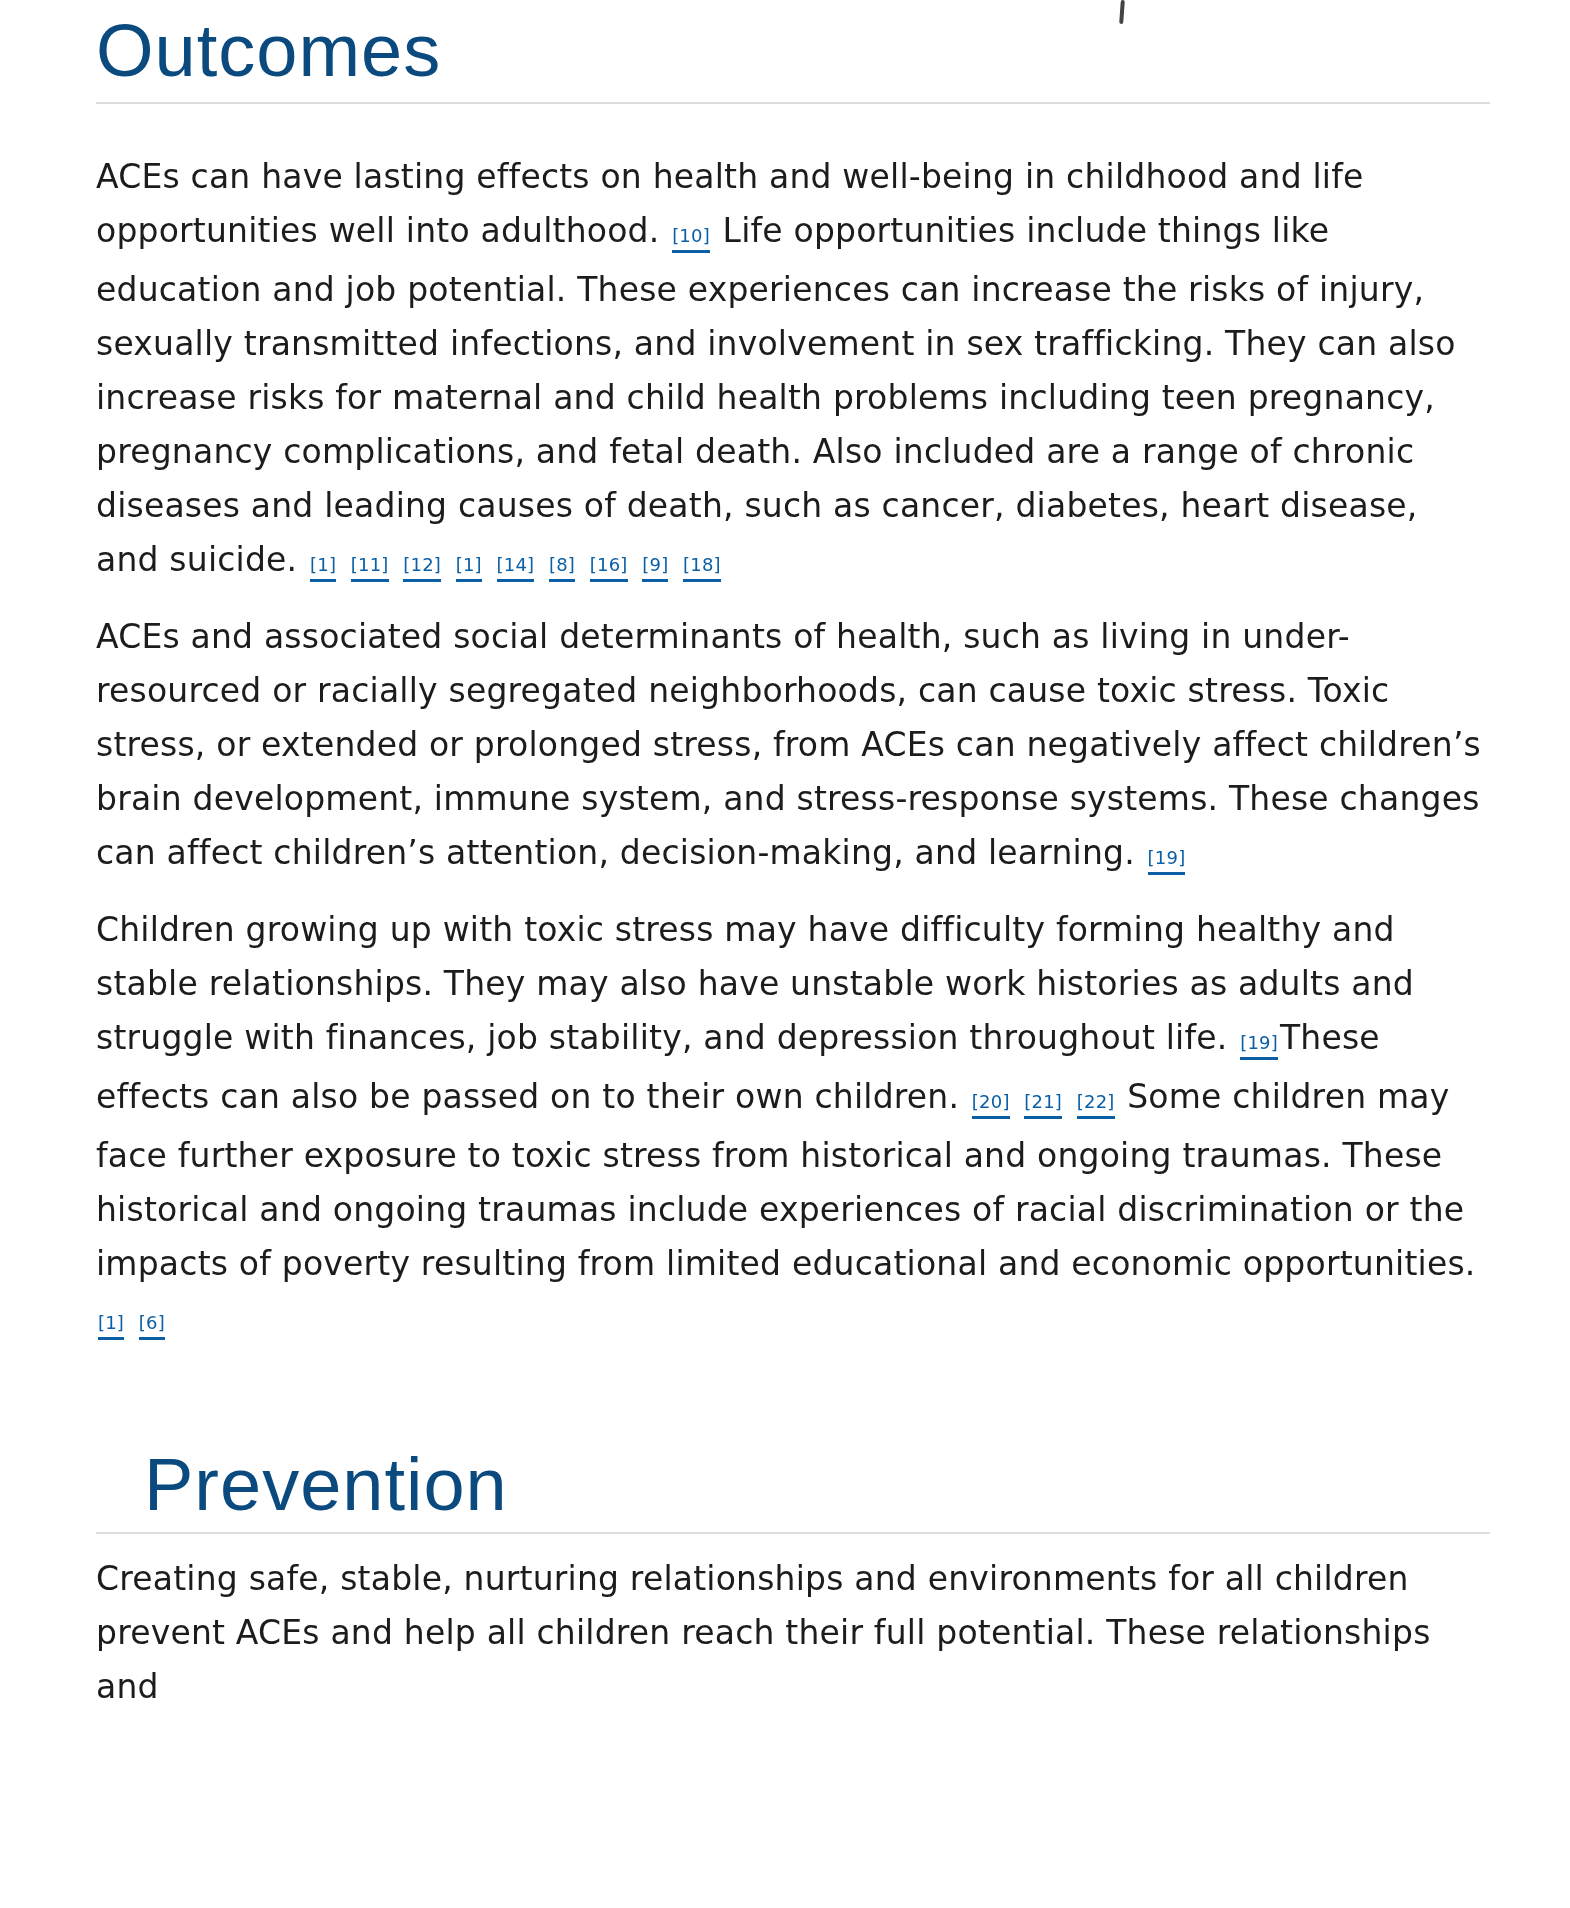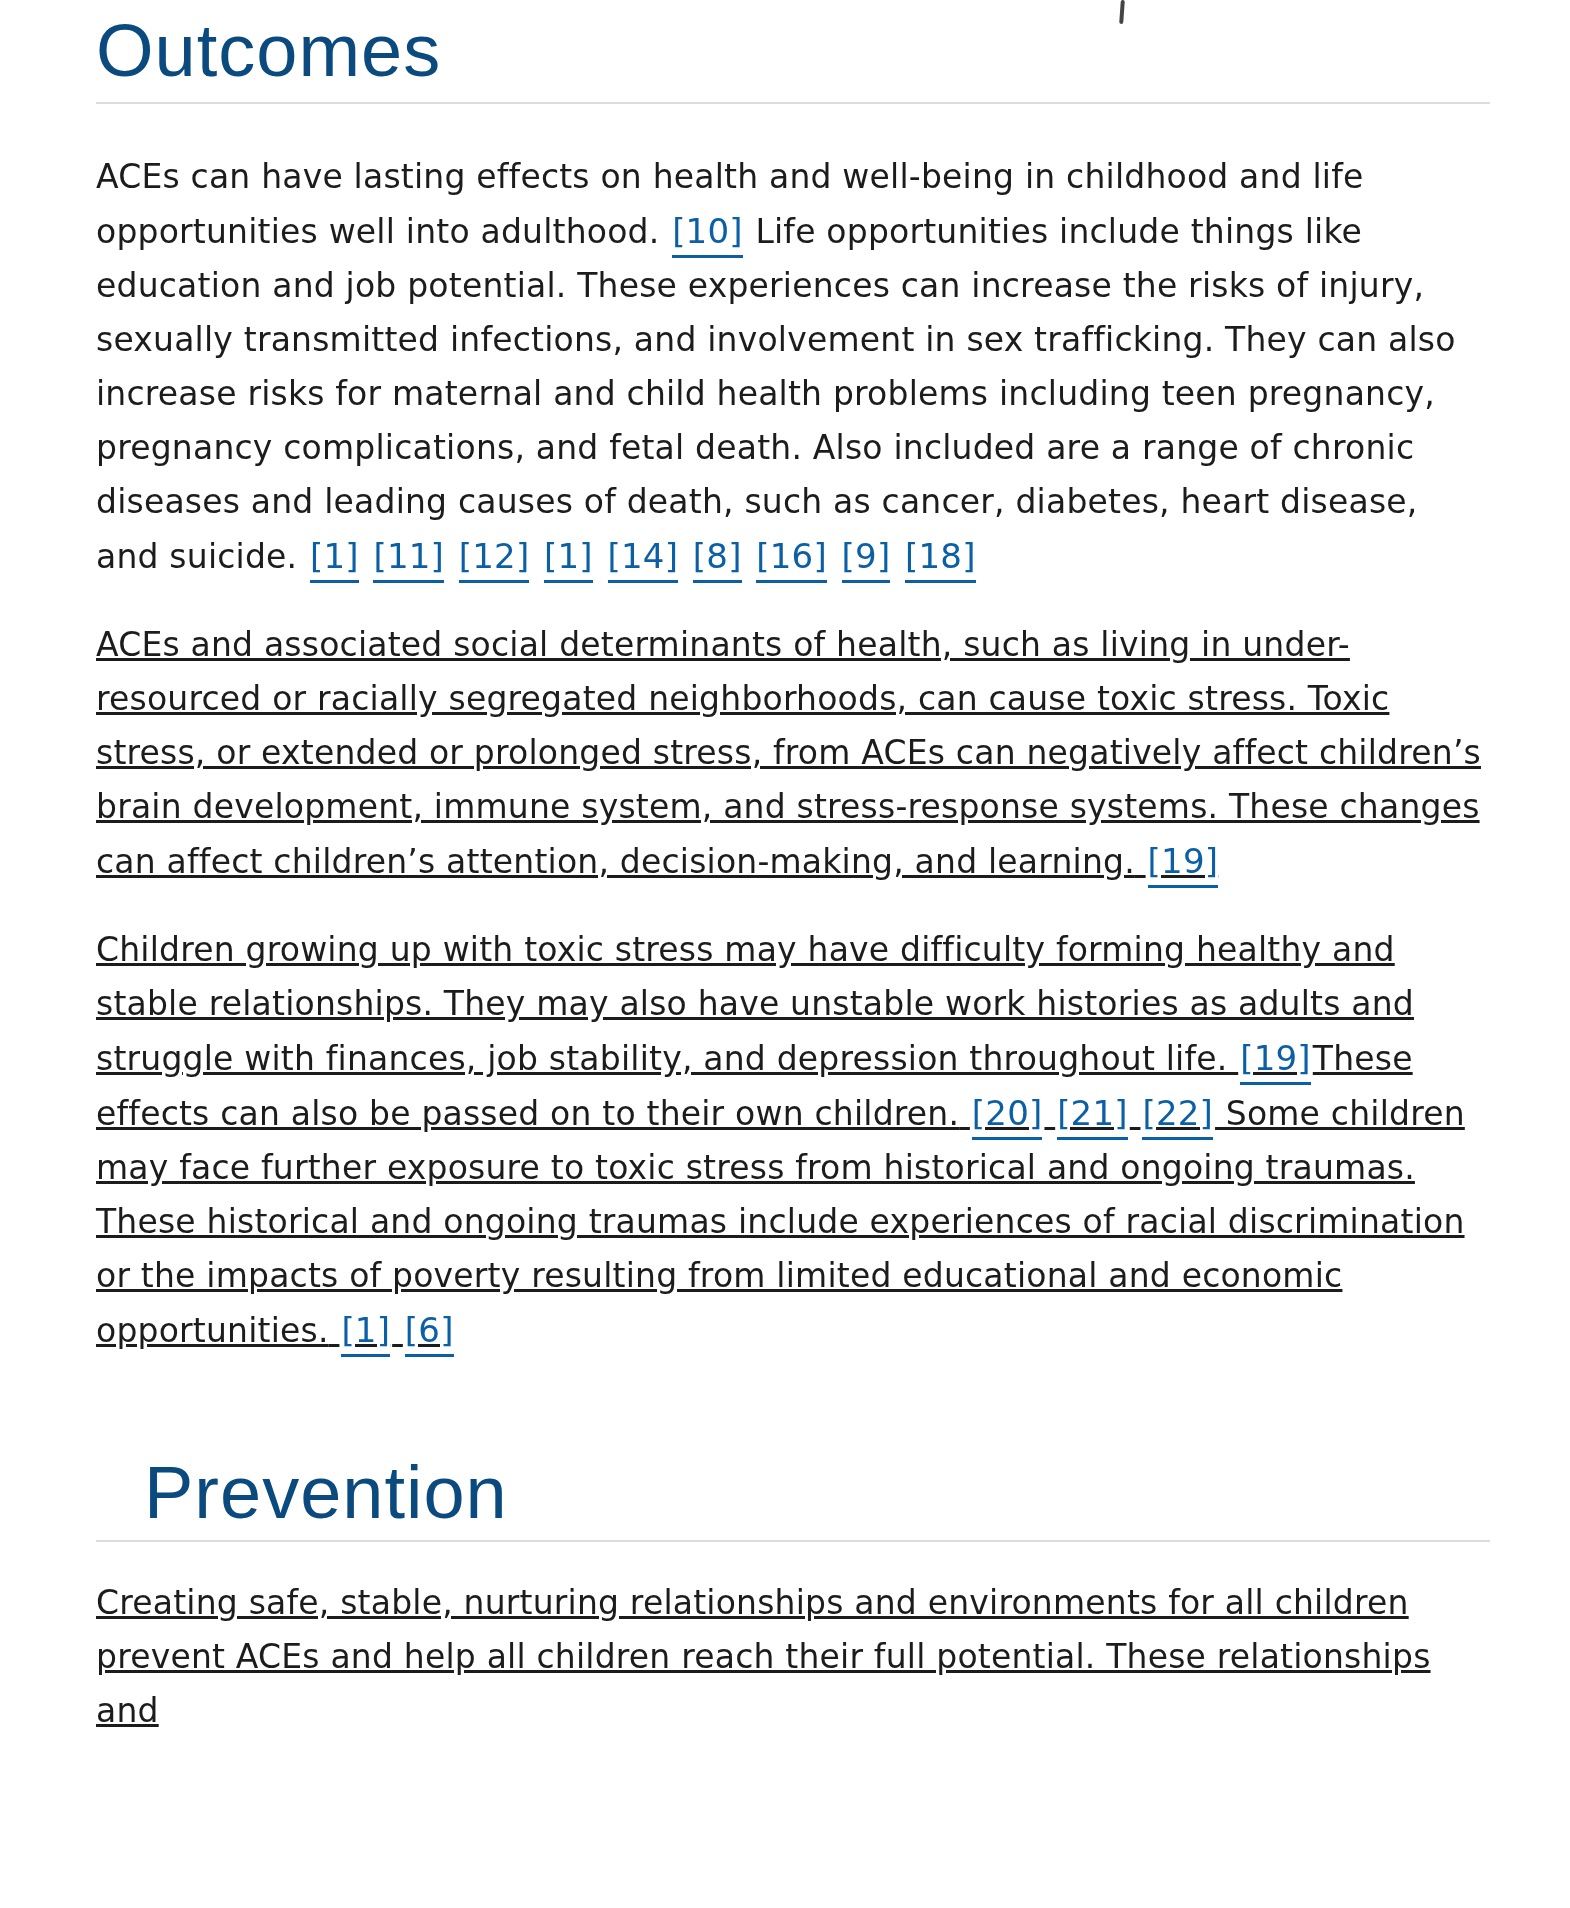--- a/index.html
+++ b/index.html
@@ -17,23 +17,23 @@
       color: #0b4a7e; font-size: 74px; margin: 0; letter-spacing: 1px;
       line-height: 1;
     }
     .section-outcomes h2 { padding-top: 14px; height: 88px; }
     .rule { height: 2px; background: #dcdcdc; margin: 0 0 0 0; }
     p {
       font-size: 33px; line-height: 54px; margin: 0;
       letter-spacing: 0.2px;
     }
     .p-first { margin-top: 46px; }
-    .p-gap { margin-top: 34px; text-decoration: underline; }
+    .p-gap { margin-top: 18px; }
     a.cite {
-      color: #0b5fa5; text-decoration: none; font-size: 34px;
+      color: #0b5fa5; text-decoration: none; font-size: 18px;
       border-bottom: 3px solid #0b5fa5; padding-bottom: 4px; margin: 0 2px;
     }
     a.inline-link {
       color: #0b5fa5; text-decoration: none;
       border-bottom: 3px solid #0b5fa5; padding-bottom: 2px;
     }
     .section-prevention { margin-top: 96px; }
     .section-prevention h2 { height: 84px; padding-top: 2px; margin-left: 48px; }
   </style>
 </head>

